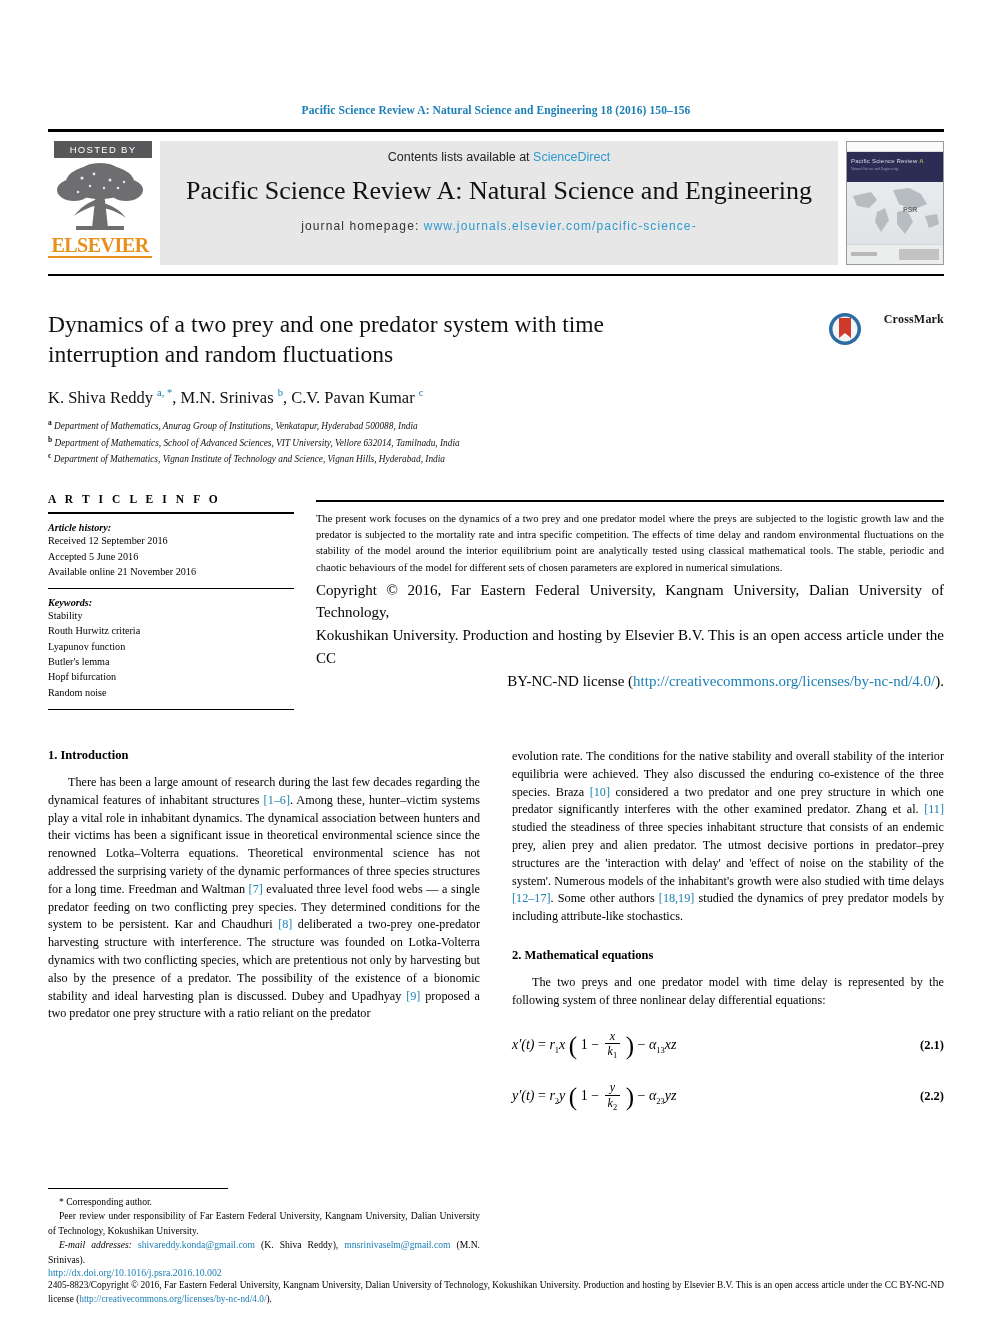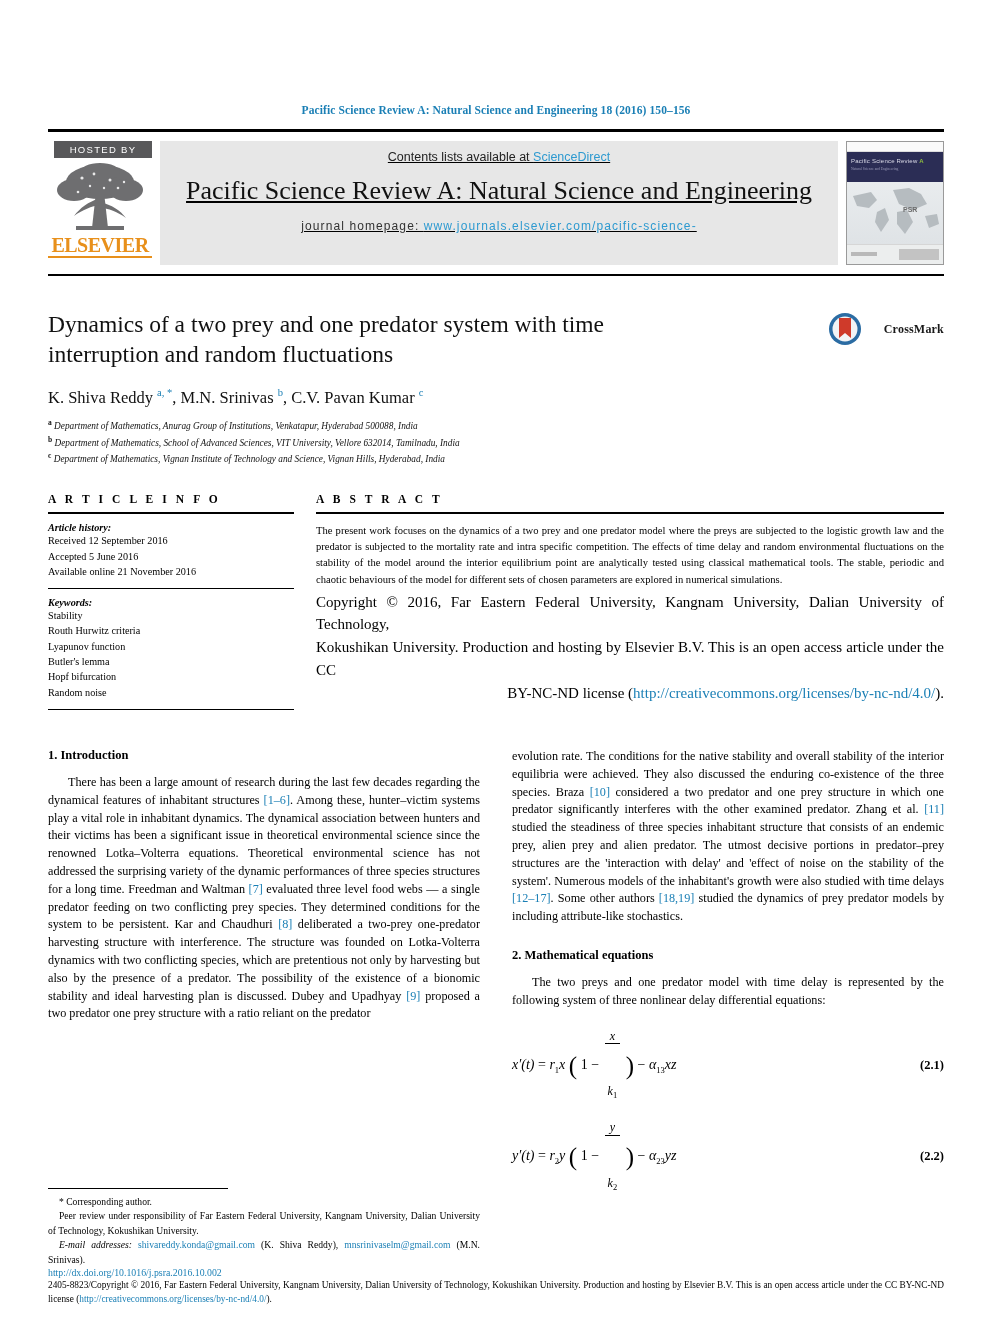--- a/index.html
+++ b/index.html
@@ -40,21 +40,21 @@
   .tree-logo { width: 104px; height: 76px; display:block; background:#fff; }
   .elsevier-word {
     font-family: "Liberation Serif", serif; font-weight: bold; font-size: 20px;
     color: #e8901b; text-align: center; letter-spacing: -0.5px; line-height: 1;
     margin-top: 1px;
   }
   .elsevier-rule { border-top: 2px solid #e8901b; width: 104px; margin-top:1px; }
 
   .center-block {
     flex: 1 1 auto; background: #e7e7e7; margin: 0 8px 0 8px;
-    padding: 9px 10px 11px 10px; text-align: center; text-decoration: underline;
+    padding: 9px 10px 11px 10px; text-align: center;
   }
   .contents-line { font-family: "Liberation Sans", sans-serif; font-size: 12.5px; color:#222; }
   .contents-line .sd { color: #2e9ad0; }
   .journal-title {
     font-family: "Liberation Serif", "DejaVu Serif", serif;
     font-size: 26px; margin-top: 12px; margin-bottom: 13px; color:#111; font-weight:normal;
   }
   .homepage { font-family: "Liberation Sans", sans-serif; font-size: 12px; color:#333; letter-spacing:1.1px; }
   .homepage .url { color: #2e9ad0; }
   .homepage .url2 { display:block; color:#2e9ad0; letter-spacing:1.1px; }
@@ -83,21 +83,21 @@
 
   .mast-rule-bottom { border-top: 2px solid #000; width: 896px; margin-top: 9px; }
 
   
   .title-area { margin-top: 34px; position: relative; }
   h1.article-title {
     font-family: "Liberation Serif", serif; font-weight: normal;
     font-size: 23.5px; line-height: 1.26; margin: 0; width: 620px; color:#111;
   }
   .crossmark {
-    position: absolute; right: 0; top: 2px; display:flex; align-items:center; gap:22px;
+    position: absolute; right: 0; top: 2px; display:flex; align-items:flex-start; gap:22px;
   }
   .cm-mark { width: 34px; height: 34px; display:block; }
   .cm-text {
     font-family:"Liberation Serif",serif; font-weight:bold; font-size:12px; color:#1a1a1a;
     letter-spacing:.2px;
   }
 
   .authors {
     margin-top: 18px; font-size: 16.5px; font-family:"Liberation Serif",serif; color:#111;
   }
@@ -147,21 +147,21 @@
   }
   .para.noindent { text-indent: 0; }
   .ref { color: #1a7fb5; }
 
   
   .eqrow { display:flex; align-items:center; margin-top: 20px; }
   .eq { flex:1 1 auto; font-size: 14px; font-family:"Liberation Serif",serif; }
   .eqnum { font-weight:bold; font-size:12.5px; }
   .frac { display:inline-block; vertical-align:middle; text-align:center; margin:0 2px; }
   .frac .num { display:block; border-bottom:1px solid #000; padding:0 3px; font-size:12px; line-height:1.15;}
-  .frac .den { display:block; padding:0 3px; font-size:12px; line-height:1.2;margin-top:40px;}
+  .frac .den { display:block; padding:0 3px; font-size:12px; line-height:1.2;}
   .bigparen { font-size: 25px; vertical-align: middle; line-height: 0; }
   em.v { font-style: italic; }
   sub { font-size: 8.5px; }
 
   
   .footnote-area { position:absolute; left:48px; bottom: 56px; width: 432px; }
   .fn-rule { border-top: 1px solid #000; width: 180px; margin-bottom: 6px; }
   .fn { font-size: 9.6px; line-height: 1.5; text-align: justify; }
   .fn .ind { text-indent: 11px; display:block; }
   .fn em { font-style: italic; }
@@ -293,21 +293,20 @@
       <div class="kw-line">Stability</div>
       <div class="kw-line">Routh Hurwitz criteria</div>
       <div class="kw-line">Lyapunov function</div>
       <div class="kw-line">Butler's lemma</div>
       <div class="kw-line">Hopf bifurcation</div>
       <div class="kw-line">Random noise</div>
       <div class="hr-thin"></div>
     </div>
 
     <div class="abs-col">
-      <div class="sec-label">A B S T R A C T</div>
       <div class="hr-thick"></div>
       <div class="abstract-body">
         <p>The present work focuses on the dynamics of a two prey and one predator model where the preys are subjected to the logistic growth law and the predator is subjected to the mortality rate and intra specific competition. The effects of time delay and random environmental fluctuations on the stability of the model around the interior equilibrium point are analytically tested using classical mathematical tools. The stable, periodic and chaotic behaviours of the model for different sets of chosen parameters are explored in numerical simulations.</p>
       </div>
       <div class="copy-block">
         <div>Copyright © 2016, Far Eastern Federal University, Kangnam University, Dalian University of Technology,</div>
         <div>Kokushikan University. Production and hosting by Elsevier B.V. This is an open access article under the CC</div>
         <div class="lastline">
           <span>BY-NC-ND license (</span><span class="lnk">http://creativecommons.org/licenses/by-nc-nd/4.0/</span><span>).</span>
         </div>

